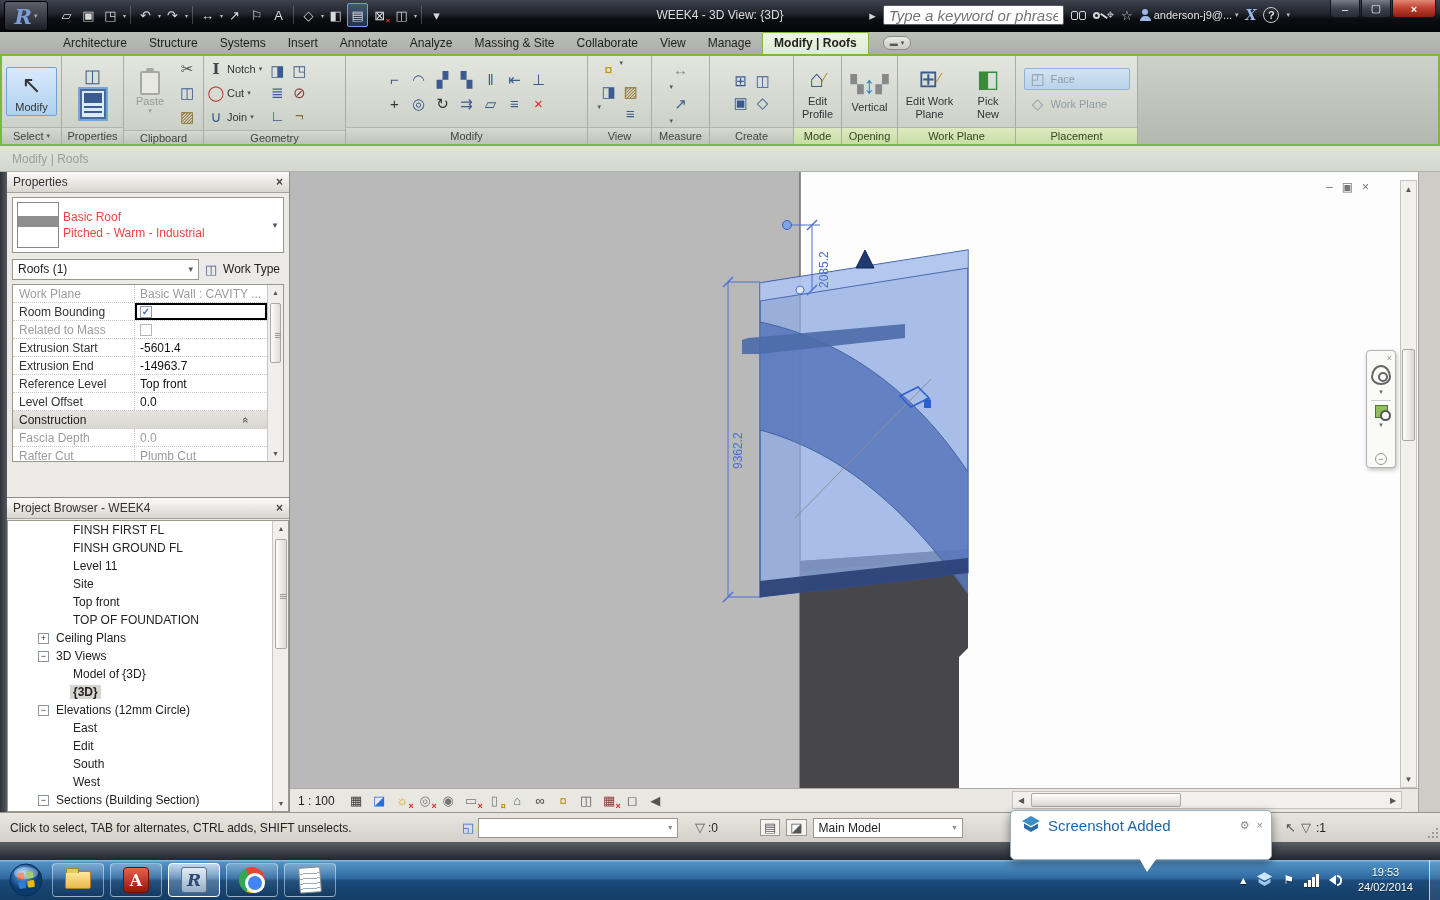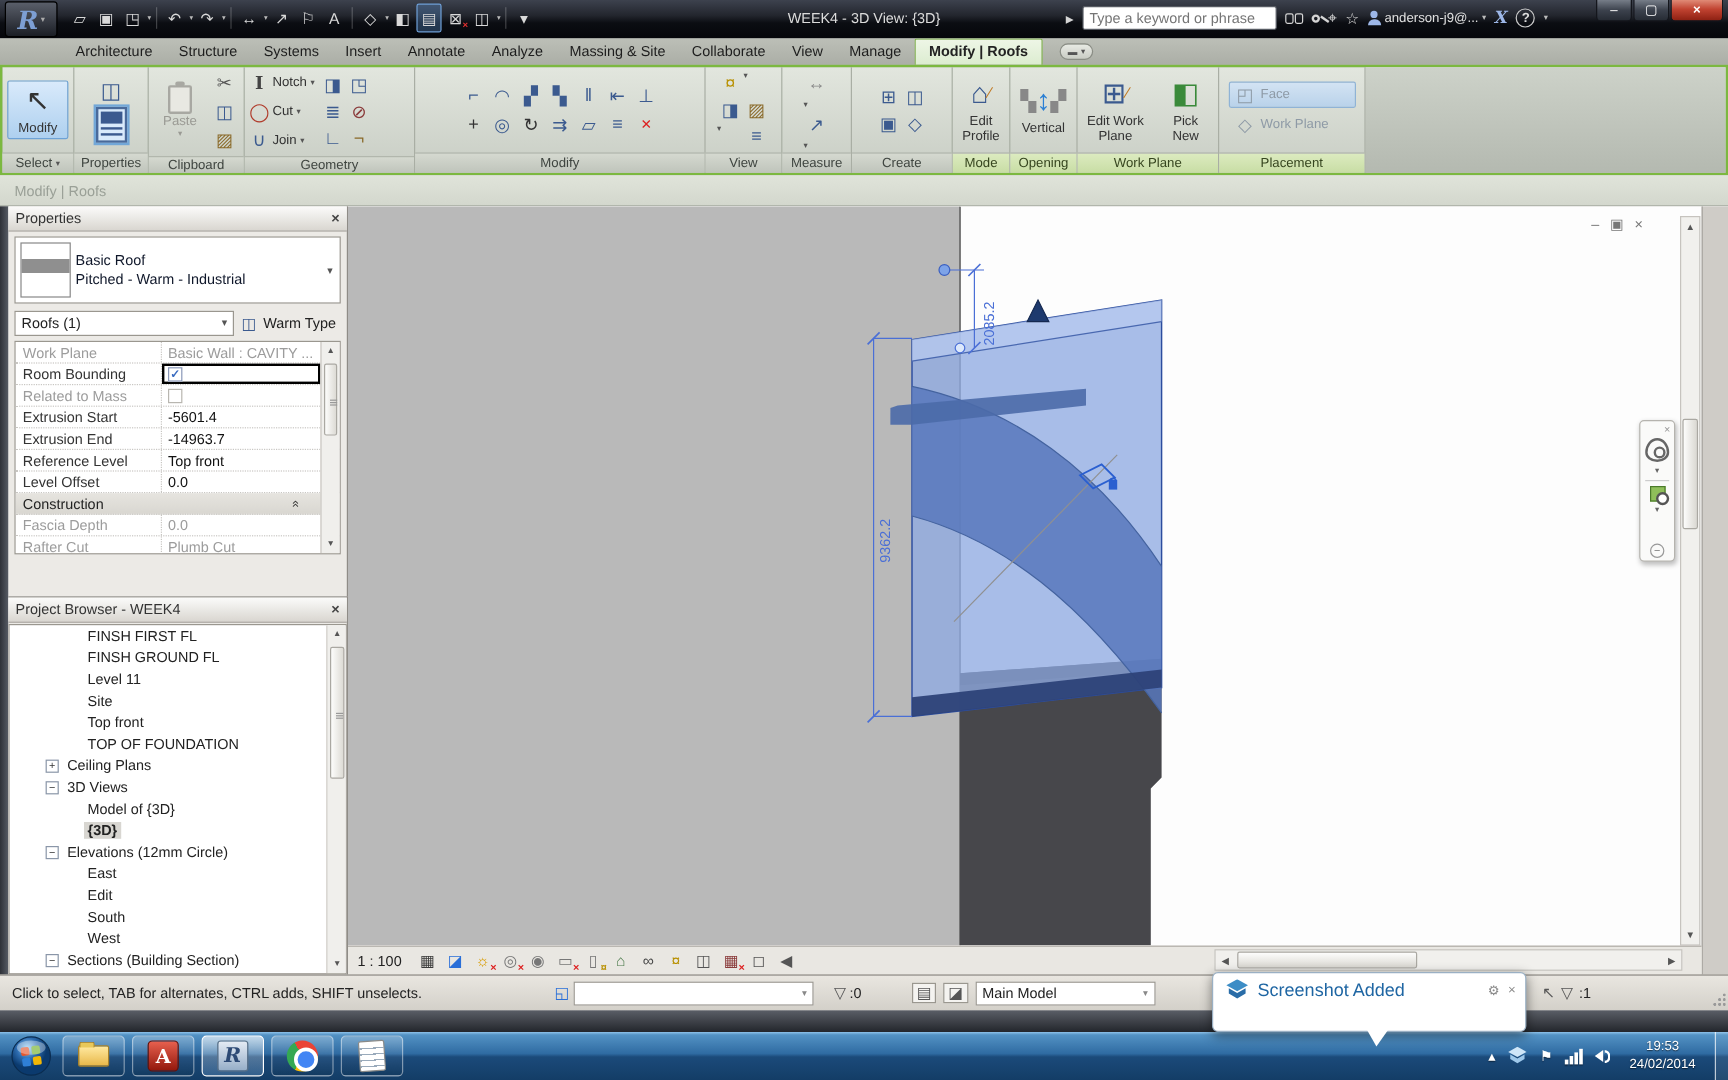--- a/index.html
+++ b/index.html
@@ -18,22 +18,22 @@
   #appbtn .caret { color:#aaa; font-size:7px; margin-left:2px; }
   #qat { position:absolute; left:56px; top:3px; display:flex; align-items:center; gap:1px; }
   #qat .icon { position:relative; width:21px; height:24px; display:flex; align-items:center; justify-content:center;
     color:#d9d9d9; font-size:13px; border-radius:2px; }
   #qat .icon.hl { border:1px solid #6fa0d8; background:rgba(90,140,200,.35); }
   #qat .sep { width:1px; height:18px; background:rgba(255,255,255,.22); margin:0 3px; }
   #qat .caret { font-size:6px; color:#bbb; margin-left:1px; }
   #qat .badge { position:absolute; right:0px; bottom:2px; font-size:8px; font-weight:bold; }
   #wintitle { position:absolute; left:50%; transform:translateX(-50%); top:8px; color:#dcdcdc; font-size:12px; white-space:nowrap; }
   #infocenter { position:absolute; right:150px; top:5px; display:flex; align-items:center; gap:7px; }
-  #searchbox { width:162px; height:20px; border:1px solid #575b63; border-radius:2px; background:#fff;
-    font-size:12px; color:#666; padding:0 5px; font-family:"Liberation Sans", sans-serif; }
+  #searchbox { width:181px; height:20px; border:1px solid #575b63; border-radius:2px; background:#fff;
+    font-size:15px; font-style:italic; color:#666; padding:0 5px; font-family:"Liberation Sans", sans-serif; }
   .tb-ic { color:#d5d5d5; font-size:13px; display:flex; align-items:center; }
   .binoc span { display:inline-block; width:7px; height:9px; border:1.5px solid #d5d5d5; border-radius:2px; }
   .binoc span+span { margin-left:1px; }
   .keyic { display:inline-block; width:7px; height:7px; border:2px solid #d5d5d5; border-radius:50%; position:relative; }
   .keyic::after { content:""; position:absolute; left:5px; top:1px; width:8px; height:2px; background:#d5d5d5; transform:rotate(35deg); }
   .usr { display:flex; align-items:center; gap:3px; color:#e0e0e0; font-size:11px; }
   .usr .head { width:6px; height:6px; border-radius:50%; background:#9db7e8; display:block; margin:0 auto 1px; }
   .usr .body { width:11px; height:5px; border-radius:5px 5px 0 0; background:#9db7e8; display:block; }
   .xlogo { font-family:"DejaVu Serif", serif; font-style:italic; font-weight:bold; color:#9db7e8; font-size:14px; }
   .helpc { width:16px; height:16px; border:1.5px solid #ccc; border-radius:50%; color:#ddd; font-size:11px;
@@ -97,21 +97,21 @@
   #ledge { left:0; top:172px; width:7px; height:640px; background:linear-gradient(90deg,#2e3138,#565b64); }
 
   
   #properties { left:7px; top:172px; width:283px; height:325px; background:#eceae6; border-right:1px solid #8f8c87; display:flex; flex-direction:column; }
   .palhead { height:21px; background:linear-gradient(#fbfbfa,#d9d6d0); border-bottom:1px solid #a7a49f;
     display:flex; align-items:center; padding:0 6px; font-size:12px; color:#333; }
   .palhead .hx { margin-left:auto; color:#444; font-size:12px; font-weight:bold; }
   #typesel { margin:4px 5px 3px; height:56px; background:#fff; border:1px solid #9a978f; display:flex; align-items:center; }
   #typesel .swatch { width:42px; height:46px; margin:4px; border:1px solid #888;
     background:linear-gradient(#fff 0 30%, #8f8f8f 30% 55%, #fff 55% 100%); }
-  #typesel .tname { flex:1; font-size:12px; color:#0f172a; line-height:1.35; }
+  #typesel .tname { flex:1; font-size:12px; color:#ef4444; line-height:1.35; }
   #typesel .dd { width:16px; color:#555; font-size:9px; text-align:center; }
   #selrow { display:flex; align-items:center; margin:1px 5px 3px; gap:0; }
   #roofsel { flex:1; height:21px; background:#fff; border:1px solid #9a978f; font-size:12px; color:#222;
     display:flex; align-items:center; padding:0 5px; }
   #roofsel .dd { margin-left:auto; font-size:9px; color:#555; }
   #edittype { display:flex; align-items:center; gap:4px; font-size:12px; color:#222; padding:1px 4px; }
   #ptable { position:relative; margin:0 5px; background:#fff; border:1px solid #9a978f; height:178px; overflow:hidden; }
   .prow { display:flex; height:18px; border-bottom:1px dotted #c8c6c2; font-size:12px; align-items:center; }
   .prow .plab { width:122px; padding-left:6px; color:#333; border-right:1px dotted #c8c6c2; height:100%; display:flex; align-items:center; }
   .prow .pval { flex:1; padding-left:5px; color:#111; height:100%; display:flex; align-items:center; }
@@ -564,21 +564,21 @@
       </div>
       <div class="dd">▾</div>
     </div>
     <div id="selrow">
       <div id="roofsel">
         <span>Roofs (1)</span>
         <span class="dd">▾</span>
       </div>
       <div id="edittype">
         <span class="ric" style="width:16px;font-size:13px">◫</span>
-        <span>Warm Type</span>
+        <span>Work Type</span>
       </div>
     </div>
     <div id="ptable">
       <div class="prow grey" style="padding-right:16px">
         <div class="plab">Work Plane</div>
         <div class="pval">Basic Wall : CAVITY ...</div>
       </div>
       <div class="prow selrow" style="padding-right:16px">
         <div class="plab">Room Bounding</div>
         <div class="pval">

